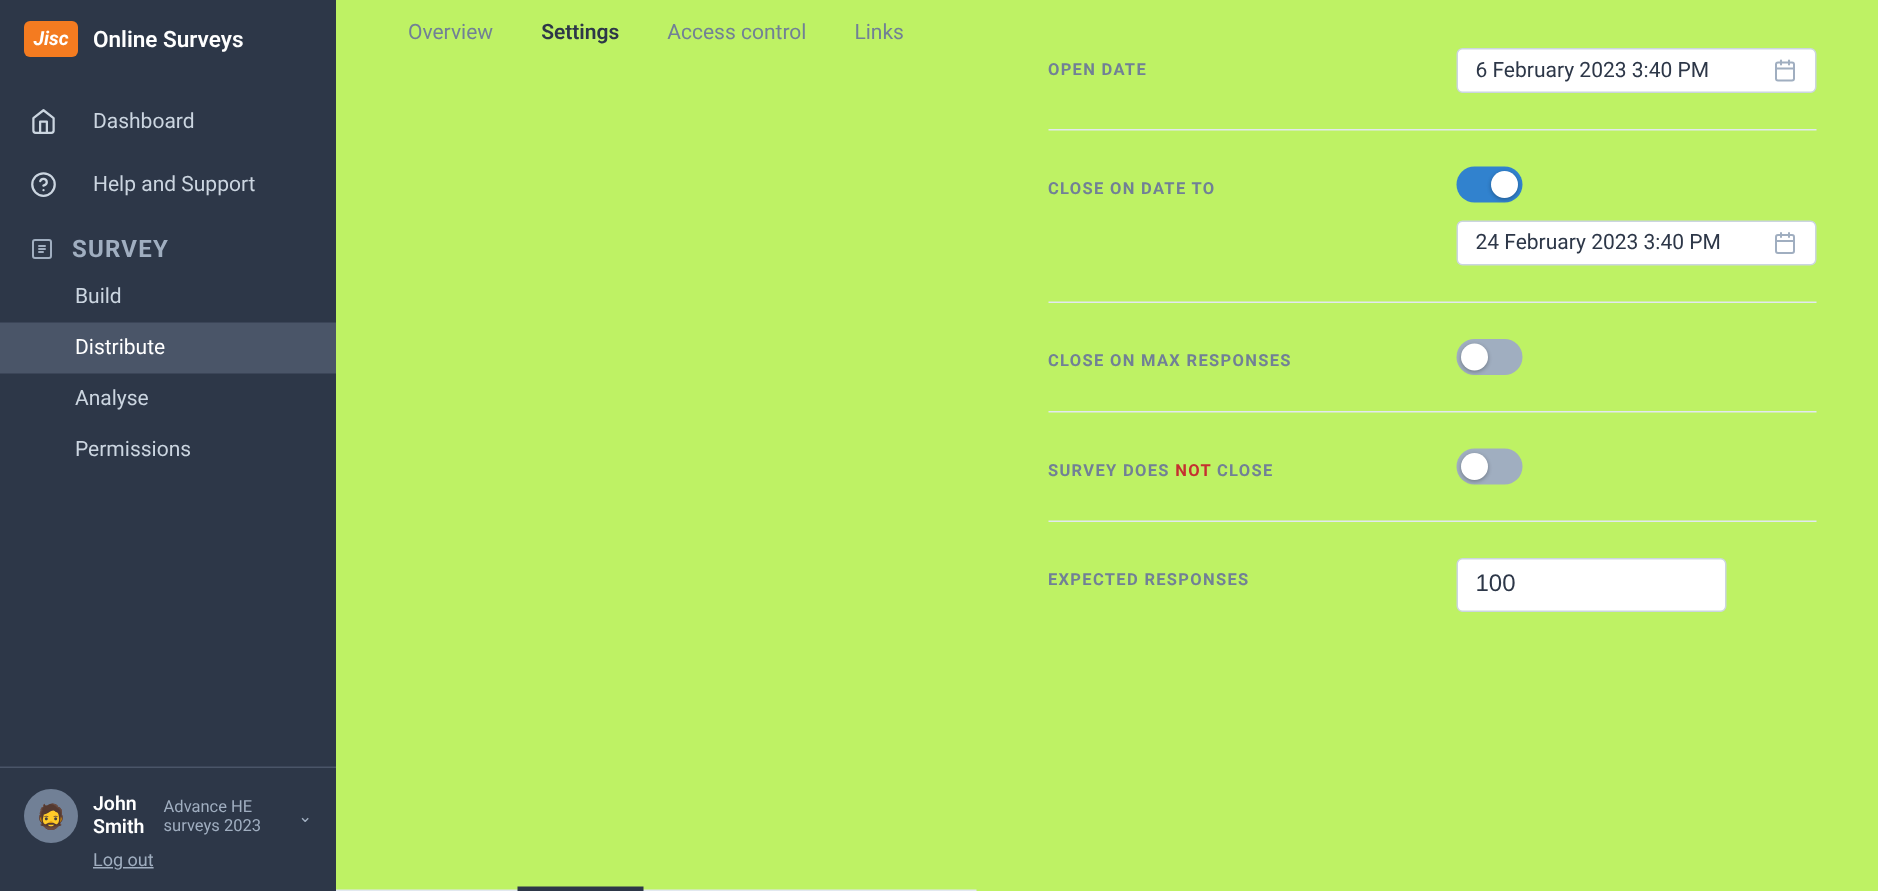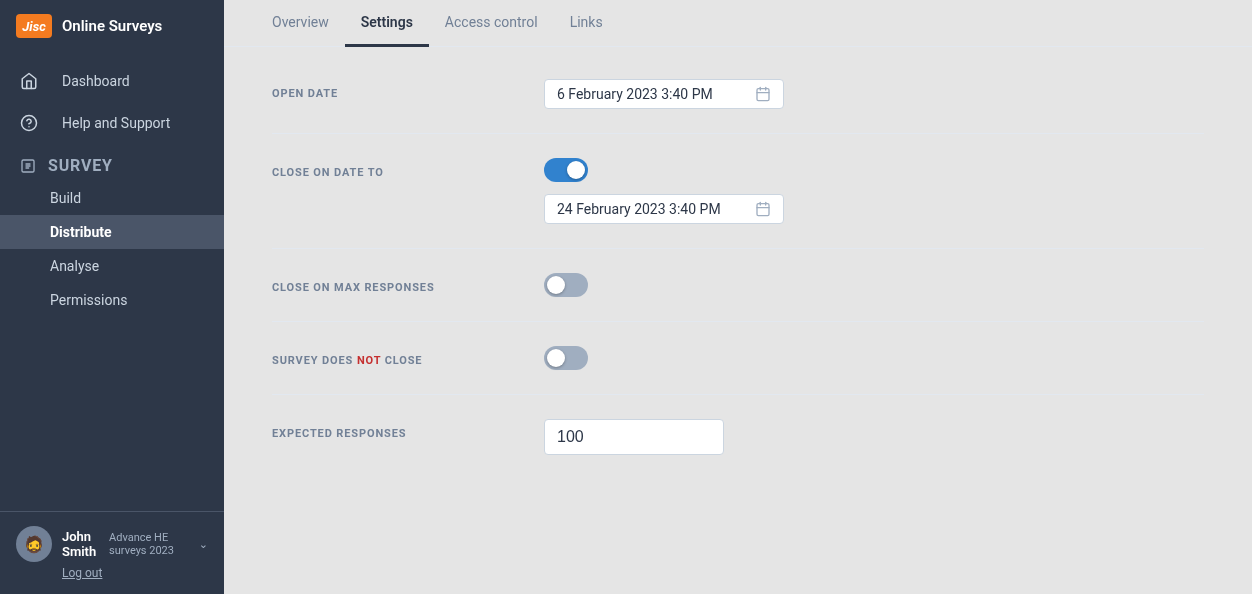--- a/index.html
+++ b/index.html
@@ -77,21 +77,21 @@
       display: flex;
       align-items: center;
       padding: 9px 20px 9px 50px;
       color: #cbd5e0;
       cursor: pointer;
       font-size: 14px;
     }
     .sidebar-sub-item.active {
       background-color: #4a5568;
       color: #fff;
-      font-weight: 700;
+      font-weight: 400;
     }
     .sidebar-footer {
       padding: 14px 16px;
       border-top: 1px solid #4a5568;
       display: flex;
       flex-direction: column;
       gap: 4px;
     }
     .sidebar-user {
       display: flex;
@@ -130,23 +130,23 @@
       color: #a0aec0;
       font-size: 12px;
       cursor: pointer;
       padding-left: 46px;
       text-decoration: underline;
     }
 
     
     .main {
       flex: 1;
-      background-color: #e5e5e5;
-      display: flex;
-      flex-direction: column;
+      background-color: #bef264;
+      display: flex;
+      flex-direction: row;
       overflow: auto;
     }
 
     
     .tabs-bar {
       display: flex;
       border-bottom: 1px solid #e2e8f0;
       padding: 0 32px;
     }
     .tab-item {

